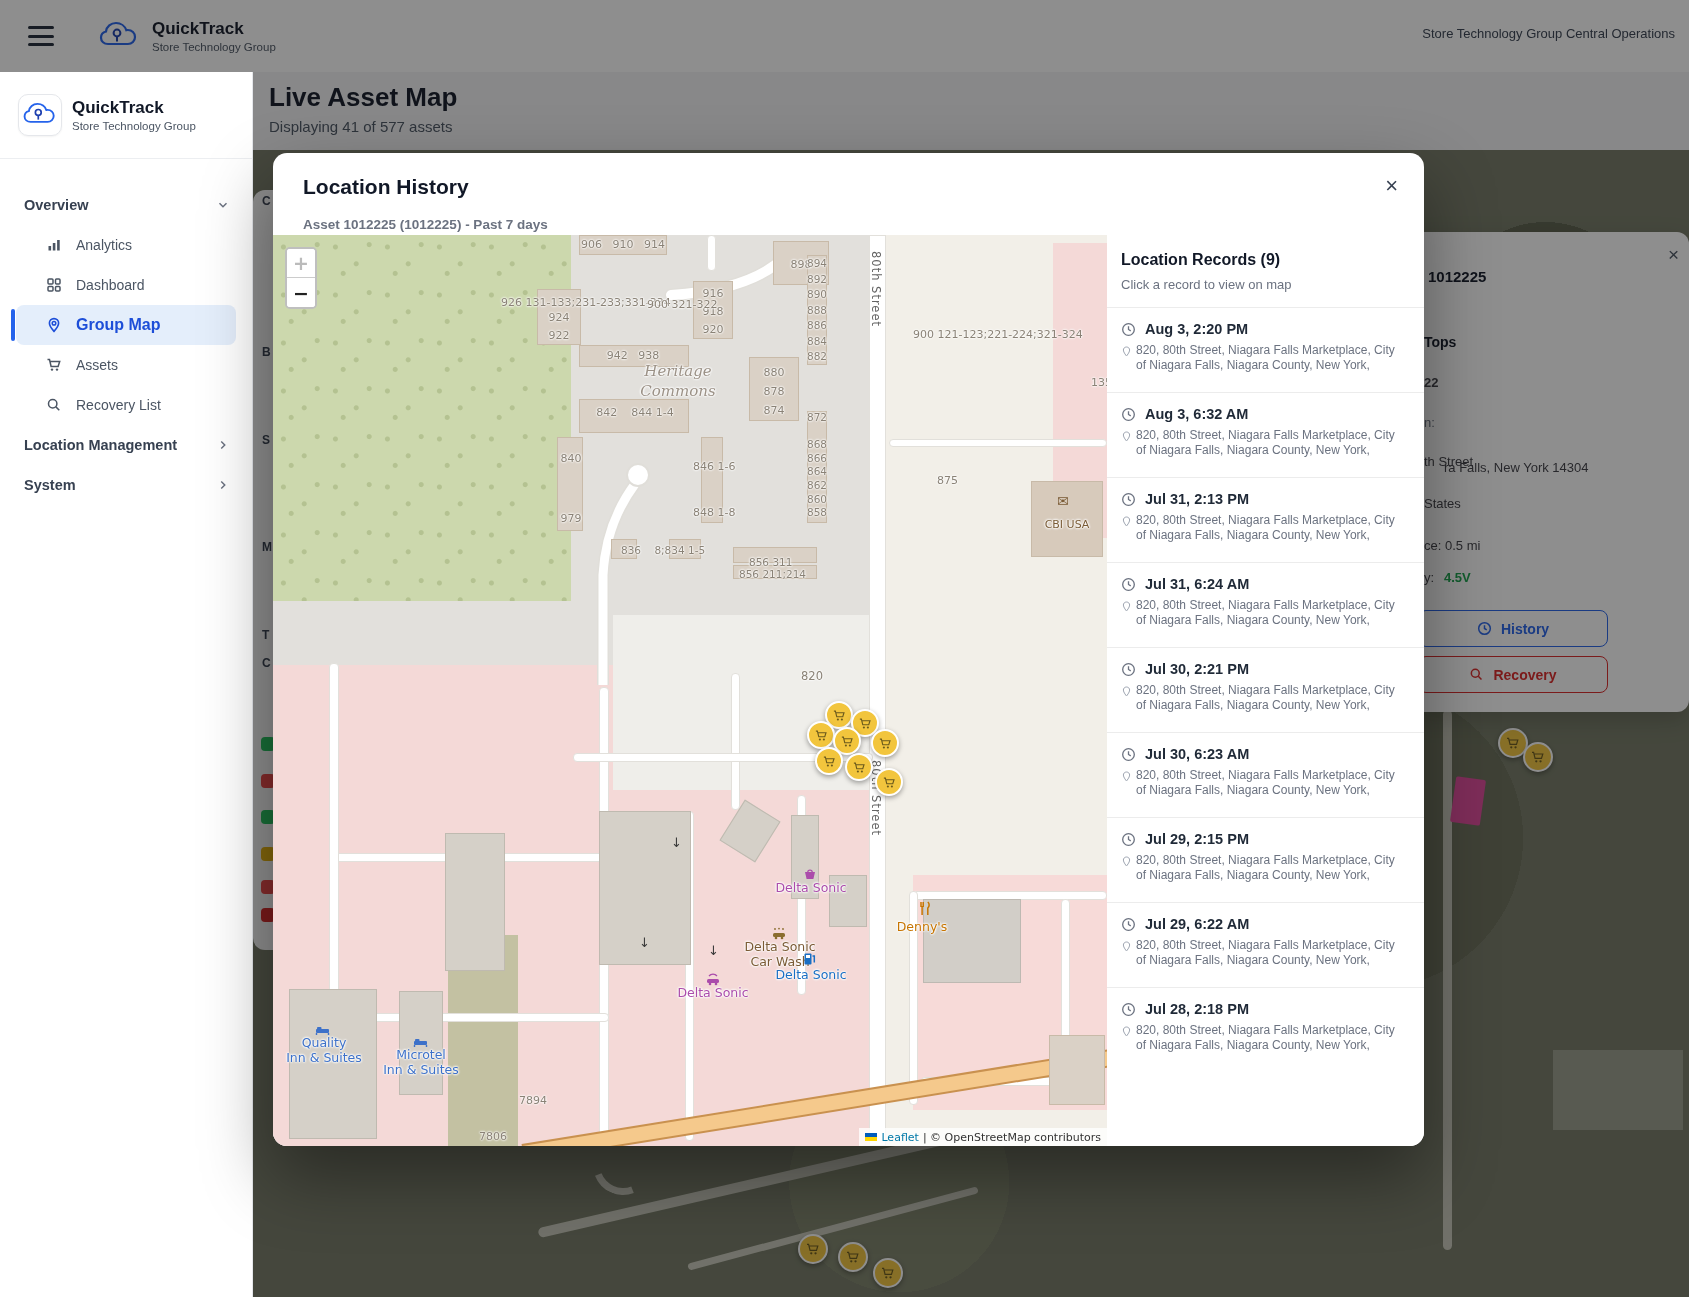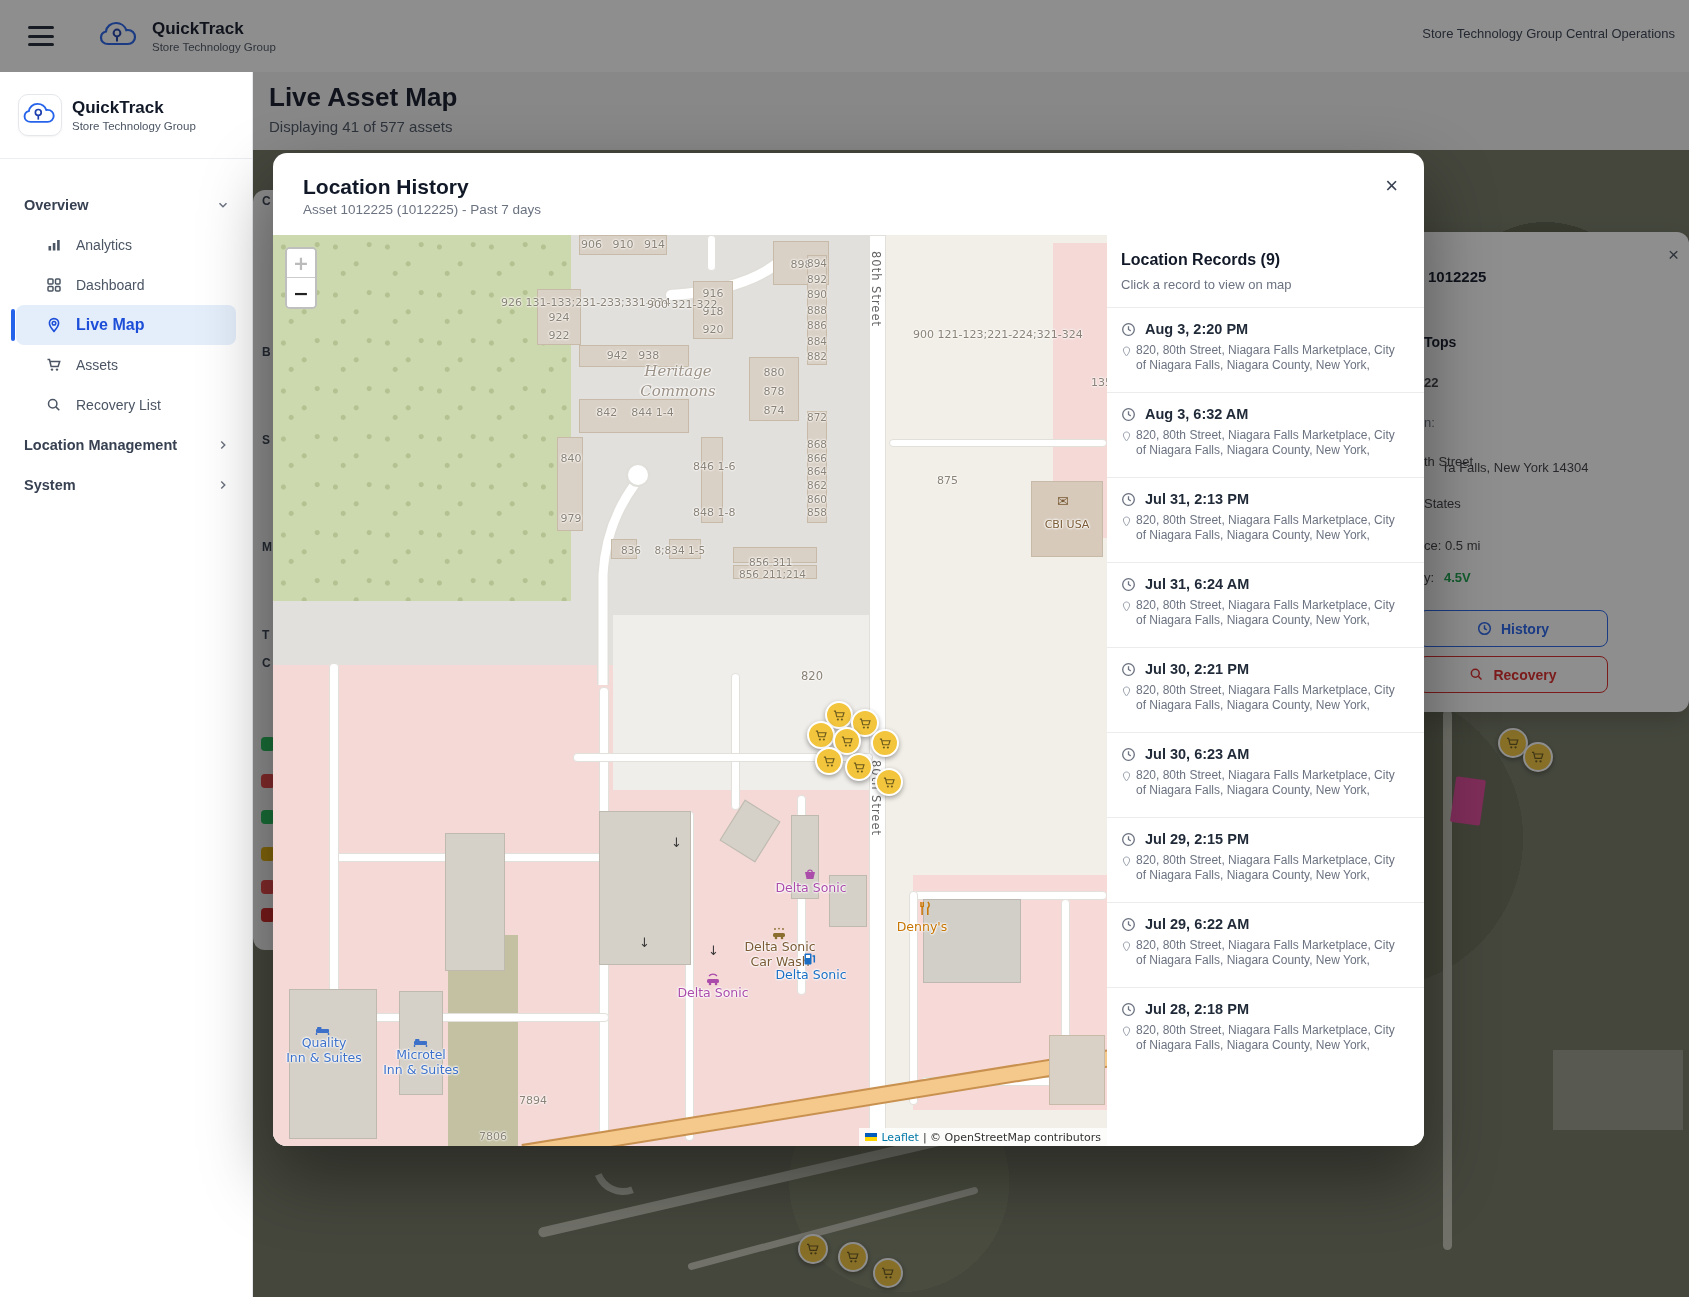--- a/index.html
+++ b/index.html
@@ -59,21 +59,21 @@
           box-shadow:0 2px 5px rgba(0,0,0,.35);display:flex;align-items:center;justify-content:center;cursor:pointer;}
   .pinkbox{position:absolute;width:30px;height:46px;background:#e1489b;transform:rotate(8deg);border-radius:2px;}
 
   
   .dim{background:rgba(15,15,15,.47);z-index:40;pointer-events:none;}
 
   
   .modal{left:273px;top:153px;width:1151px;height:993px;background:#fff;border-radius:14px;z-index:60;
          box-shadow:0 30px 70px rgba(0,0,0,.4);overflow:hidden;}
   .m-title{position:absolute;left:30px;top:22px;font-size:21px;font-weight:bold;color:#111827;}
-  .m-sub{position:absolute;left:30px;top:49px;font-size:13.5px;color:#6b7280;}
+  .m-sub{position:absolute;left:30px;top:64px;font-size:13.5px;color:#6b7280;font-weight:bold;}
   .m-close{position:absolute;right:26px;top:22px;font-size:22px;color:#374151;cursor:pointer;line-height:1;}
 
   
   .map{left:0;top:82px;width:834px;height:911px;background:#efeeea;overflow:hidden;font-family:"DejaVu Sans",sans-serif;cursor:grab;}
   .area{position:absolute;}
   .road{position:absolute;background:#fff;border:1px solid #e2e0db;border-radius:4px;}
   .bld{position:absolute;background:#dad1c6;border:1px solid #c8baa8;}
   .mlab{position:absolute;font-size:11px;color:#8a8276;text-align:center;white-space:pre;line-height:15px;
         text-shadow:0 0 2px #fff,0 0 2px #fff,0 0 3px #fff;}
   .poilab{position:absolute;font-size:12.5px;text-align:center;white-space:pre;line-height:15px;
@@ -260,21 +260,21 @@
           <rect x="9.5" y="9.5" width="4.5" height="4.5" rx="1" fill="none" stroke="#4b5563" stroke-width="1.5"></rect>
         </svg>
       <span>Dashboard</span>
     </div>
 
     <div class="navactive">
       <svg width="16" height="16" viewBox="0 0 16 16">
           <path d="M8 1.6C5.4 1.6 3.4 3.6 3.4 6.1 3.4 9.4 8 14.4 8 14.4s4.6-5 4.6-8.3C12.6 3.6 10.6 1.6 8 1.6z" fill="none" stroke="#1d4ed8" stroke-width="1.6"></path>
           <circle cx="8" cy="6.2" r="1.8" fill="none" stroke="#1d4ed8" stroke-width="1.5"></circle>
         </svg>
-      <span>Live Map</span>
+      <span>Group Map</span>
     </div>
     <div class="navitem">
       <svg width="16" height="16" viewBox="0 0 16 16">
           <path d="M1.5 2.5h2l1.6 7h7l1.6-5H4.2" fill="none" stroke="#4b5563" stroke-width="1.5"></path>
           <circle cx="6" cy="12.6" r="1.2" fill="#4b5563"></circle>
           <circle cx="11" cy="12.6" r="1.2" fill="#4b5563"></circle>
         </svg>
       <span>Assets</span>
     </div>
     <div class="navitem">

